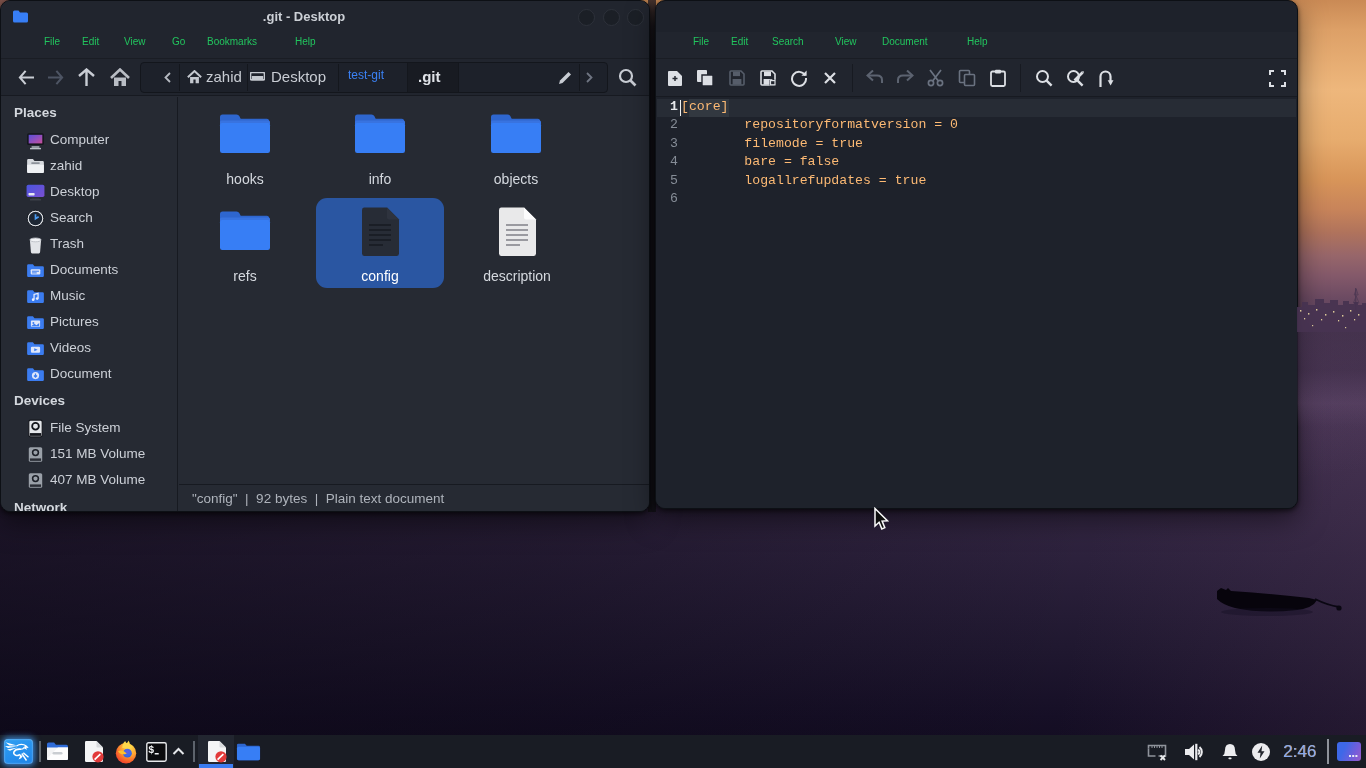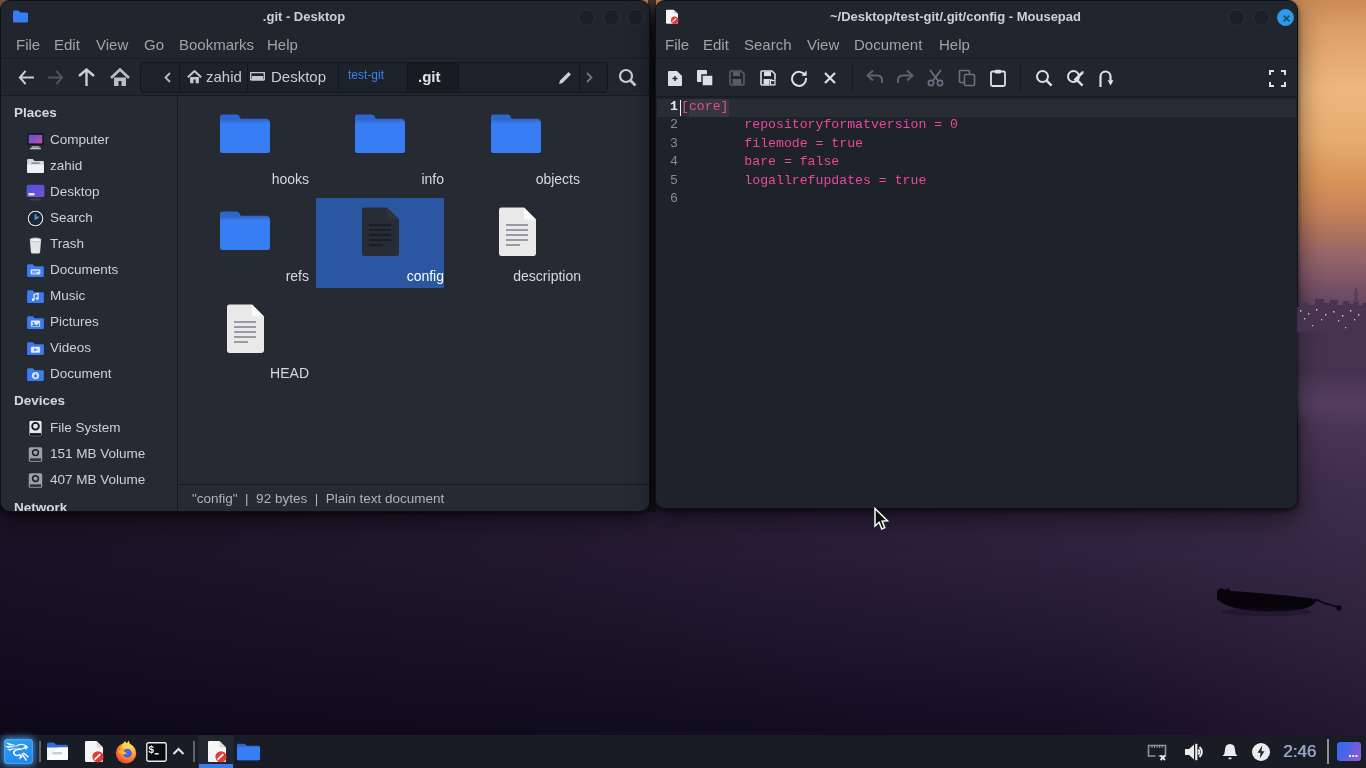--- a/index.html
+++ b/index.html
@@ -22,47 +22,47 @@
 
   
   .window { position:absolute; background:#262a33; border:1px solid #0d1015;
     border-radius:10px; box-shadow:0 2px 5px rgba(0,0,0,.6), 0 10px 28px rgba(0,0,0,.5); overflow:hidden; }
   .titlebar { position:absolute; left:0; top:0; right:0; height:31px; background:#21252e; }
   .title { position:absolute; top:8px; left:0; right:42px; text-align:center; font-size:13px;
     font-weight:bold; color:#ccd0d6; }
   .wbtn { position:absolute; top:8px; width:17px; height:17px; border-radius:50%;
     background:#1b1f26; border:1px solid #2e323b; }
   .menubar { position:absolute; left:0; right:0; top:31px; height:27px; background:#21252e; border-bottom:1px solid #1a1d24; }
-  .menuitem { position:absolute; top:4px; font-size:15px; color:#a3a3a3; }
+  .menuitem { position:absolute; top:4px; font-size:10px; color:#22c55e;margin-left:28px; }
 
   
   #thunar { left:0px; top:0px; width:650px; height:512px; }
   #t-toolbar { position:absolute; left:0; right:0; top:58px; height:37px; background:#21252e;
     border-bottom:1px solid #171a21; }
   #t-side { position:absolute; left:0; top:96px; bottom:0; width:177px; background:#262a33;
     border-right:1px solid #171a21; }
   .shead { position:absolute; left:13px; font-size:13.5px; font-weight:bold; color:#d4d8de; }
   .srow  { position:absolute; left:49px; font-size:13.5px; color:#ccd0d7; }
   .sicon { position:absolute; left:25px; width:19px; height:19px; margin-top:-1px; }
   #t-main { position:absolute; left:178px; top:96px; right:0; bottom:27px; background:#262a33; }
-  .fitem { position:absolute; width:128px; height:90px; text-align:right; }
+  .fitem { position:absolute; width:128px; height:90px; text-align:center; }
   .fitem .lbl { position:absolute; top:70px; line-height:16px; width:100%; font-size:14px; color:#d5d9df; }
   #t-status { position:absolute; left:178px; right:0; bottom:0; height:27px; background:#262a33;
     border-top:1px solid #171a21; }
   #t-status span { position:absolute; left:13px; top:6px; font-size:13.5px; color:#aeb3bb; }
 
   
   #mousepad { left:655px; top:0px; width:643px; height:509px; background:#1e222b; }
   #m-toolbar { position:absolute; left:0; right:0; top:58px; height:38px; background:#21252e;
     border-bottom:1px solid #171a21; }
   #m-text { position:absolute; left:0; right:0; top:96px; bottom:0; background:#1e222b;
     font-family:"Liberation Mono", monospace; font-size:13.2px; }
   .mline { position:absolute; left:0; width:100%; height:18.4px; }
   .lnum { position:absolute; width:22px; text-align:right; color:#868d97; }
-  .ltext { position:absolute; left:25px; color:#ec4899; white-space:pre; }
+  .ltext { position:absolute; left:25px; color:#fdba74; white-space:pre; }
 
   
   #taskbar { position:absolute; left:0; top:735px; width:1366px; height:33px; background:#191c24; }
 </style>
 </head>
 <body>
   <div id="sky"></div>
   <div id="water"></div>
   <div class="abs" style="left:648px;top:0;width:8px;height:512px;background:linear-gradient(to bottom,#4a3630 0px,#201c22 26px,#17151d 60px,#17151d 100%)"></div>
 
@@ -265,21 +265,21 @@
         <div class="lbl">info</div>
       </div>
       <div class="fitem" style="left:2px;top:101px">
         <svg class="abs" style="left:35px;top:10px" width="58" height="44" viewBox="0 0 58 44">
           <path d="M4 6 q0-2.5 2.5-2.5 h14 q2 0 2.8 1.6 l1.4 2.6 h26 q2.5 0 2.5 2.5 v4 H4z" fill="#2e66cf"></path>
           <rect x="4" y="9.5" width="50" height="4.5" rx="1.5" fill="#3873e0"></rect>
           <rect x="4" y="12" width="50" height="30" rx="2.2" fill="#377ef5"></rect>
         </svg>
         <div class="lbl">refs</div>
       </div>
-      <div class="fitem" style="left:137px;top:101px;background:#2a56a2;border-radius:1px">
+      <div class="fitem" style="left:137px;top:101px;background:#2a56a2;border-radius:11px">
         <svg class="abs" style="left:43px;top:7px" width="43" height="54" viewBox="0 0 43 54">
           <path d="M3 5 q0-2.4 2.4-2.4 h22.6 l12 12 v34 q0 2.4-2.4 2.4 H5.4 Q3 51 3 48.6 z" fill="#272c36"></path>
           <path d="M28 2.6 l12 12 h-10 q-2 0-2-2 z" fill="#2e333e"></path>
           <g stroke="#1a1e26" stroke-width="2">
             <path d="M10 20 h22"></path>
             <path d="M10 25 h22"></path>
             <path d="M10 30 h22"></path>
             <path d="M10 35 h22"></path>
             <path d="M10 40 h14"></path>
           </g>
@@ -293,56 +293,27 @@
           <g stroke="#9a9aa0" stroke-width="2">
             <path d="M10 20 h22"></path>
             <path d="M10 25 h22"></path>
             <path d="M10 30 h22"></path>
             <path d="M10 35 h22"></path>
             <path d="M10 40 h14"></path>
           </g>
         </svg>
         <div class="lbl">description</div>
       </div>
-      <div class="fitem" style="left:2px;top:198px">
-        <svg class="abs" style="left:43px;top:7px" width="43" height="54" viewBox="0 0 43 54">
-          <path d="M3 5 q0-2.4 2.4-2.4 h22.6 l12 12 v34 q0 2.4-2.4 2.4 H5.4 Q3 51 3 48.6 z" fill="#e9e9ea"></path>
-          <path d="M28 2.6 l12 12 h-10 q-2 0-2-2 z" fill="#fcfcfd"></path>
-          <g stroke="#9a9aa0" stroke-width="2">
-            <path d="M10 20 h22"></path>
-            <path d="M10 25 h22"></path>
-            <path d="M10 30 h22"></path>
-            <path d="M10 35 h22"></path>
-            <path d="M10 40 h14"></path>
-          </g>
-        </svg>
-        <div class="lbl">HEAD</div>
-      </div>
     </div>
     <div id="t-status">
       <span>"config"&nbsp; | &nbsp;92 bytes&nbsp; | &nbsp;Plain text document</span>
     </div>
   </div>
 
   <div id="mousepad" class="window">
-    <div class="titlebar">
-      <svg class="abs" style="left:8px;top:8px" width="16" height="16" viewBox="0 0 24 24">
-        <path d="M3 2.2 q0-1.2 1.2-1.2 h10.3 l6.5 6.5 v13.3 q0 1.2-1.2 1.2 H4.2 Q3 22 3 20.8 z" fill="#f4f5f6"></path>
-        <path d="M14.5 1 l6.5 6.5 h-5.3 q-1.2 0-1.2-1.2 z" fill="#d8dadd"></path>
-        <circle cx="16" cy="16.8" r="5.6" fill="#e23a3a"></circle>
-        <path d="M12.8 19.4 l5.6-5.3" stroke="#fff" stroke-width="1.7"></path>
-      </svg>
-      <div class="title">~/Desktop/test-git/.git/config - Mousepad</div>
-      <div class="wbtn" style="left:572px"></div>
-      <div class="wbtn" style="left:597px"></div>
-      <div class="wbtn" style="left:621px; background:#2e9ae8; border-color:#2e9ae8"></div>
-      <svg class="abs" style="left:625px;top:12px" width="11" height="11" viewBox="0 0 11 11">
-        <path d="M2.6 2.6 L8.4 8.4 M8.4 2.6 L2.6 8.4" stroke="#14506e" stroke-width="1.6"></path>
-      </svg>
-    </div>
     <div class="menubar">
       <div class="menuitem" style="left:9px">File</div>
       <div class="menuitem" style="left:47px">Edit</div>
       <div class="menuitem" style="left:88px">Search</div>
       <div class="menuitem" style="left:151px">View</div>
       <div class="menuitem" style="left:198px">Document</div>
       <div class="menuitem" style="left:283px">Help</div>
     </div>
     <div id="m-toolbar">
 

